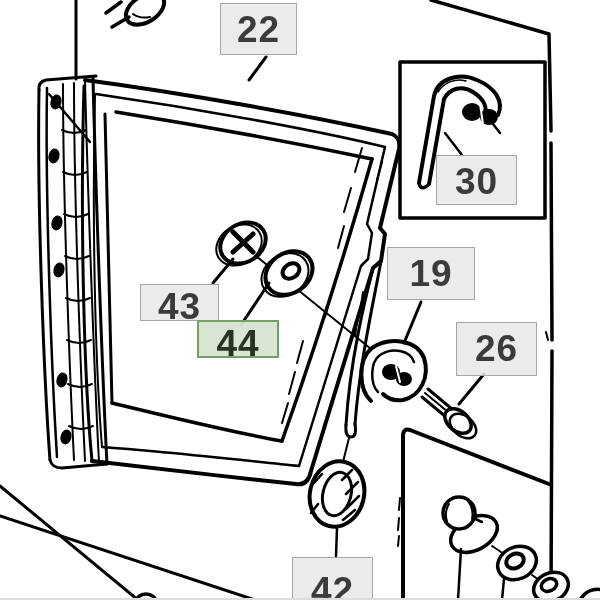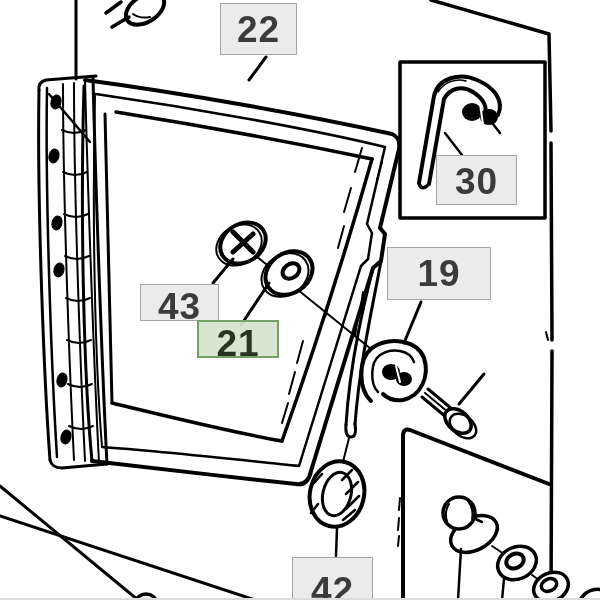--- a/index.html
+++ b/index.html
@@ -202,31 +202,34 @@
 </svg>
 
 <div class="part-label tall" style="left:220px;top:3px;width:77px;height:52px;">
   <span>22</span>
 </div>
 
 <div class="part-label tall" style="left:436px;top:155px;width:81px;height:50px;">
   <span>30</span>
 </div>
 
-<div class="part-label tall" style="left:387px;top:247px;width:104px;height:53px;padding-left:28px;">
+<div class="part-label tall" style="left:387px;top:247px;width:88px;height:53px;padding-left:28px;">
   <span>19</span>
 </div>
 
+<div class="part-label tall" style="left:456px;top:322px;width:81px;height:54px;">
+  <span>26</span>
+</div>
 
 <div class="part-label short" style="left:140px;top:284px;width:79px;height:37px;">
   <span>43</span>
 </div>
 
 <div class="part-label short highlight" style="left:197px;top:320px;width:82px;height:38px;">
-  <span>21</span>
+  <span>44</span>
 </div>
 
 <div class="part-label" style="left:292px;top:557px;width:81px;height:43px;padding-left:41px;">
   <span style="top:10px;">42</span>
 </div>
 
 <div class="bottom-edge"></div>
 </div>
 
 </body></html>

